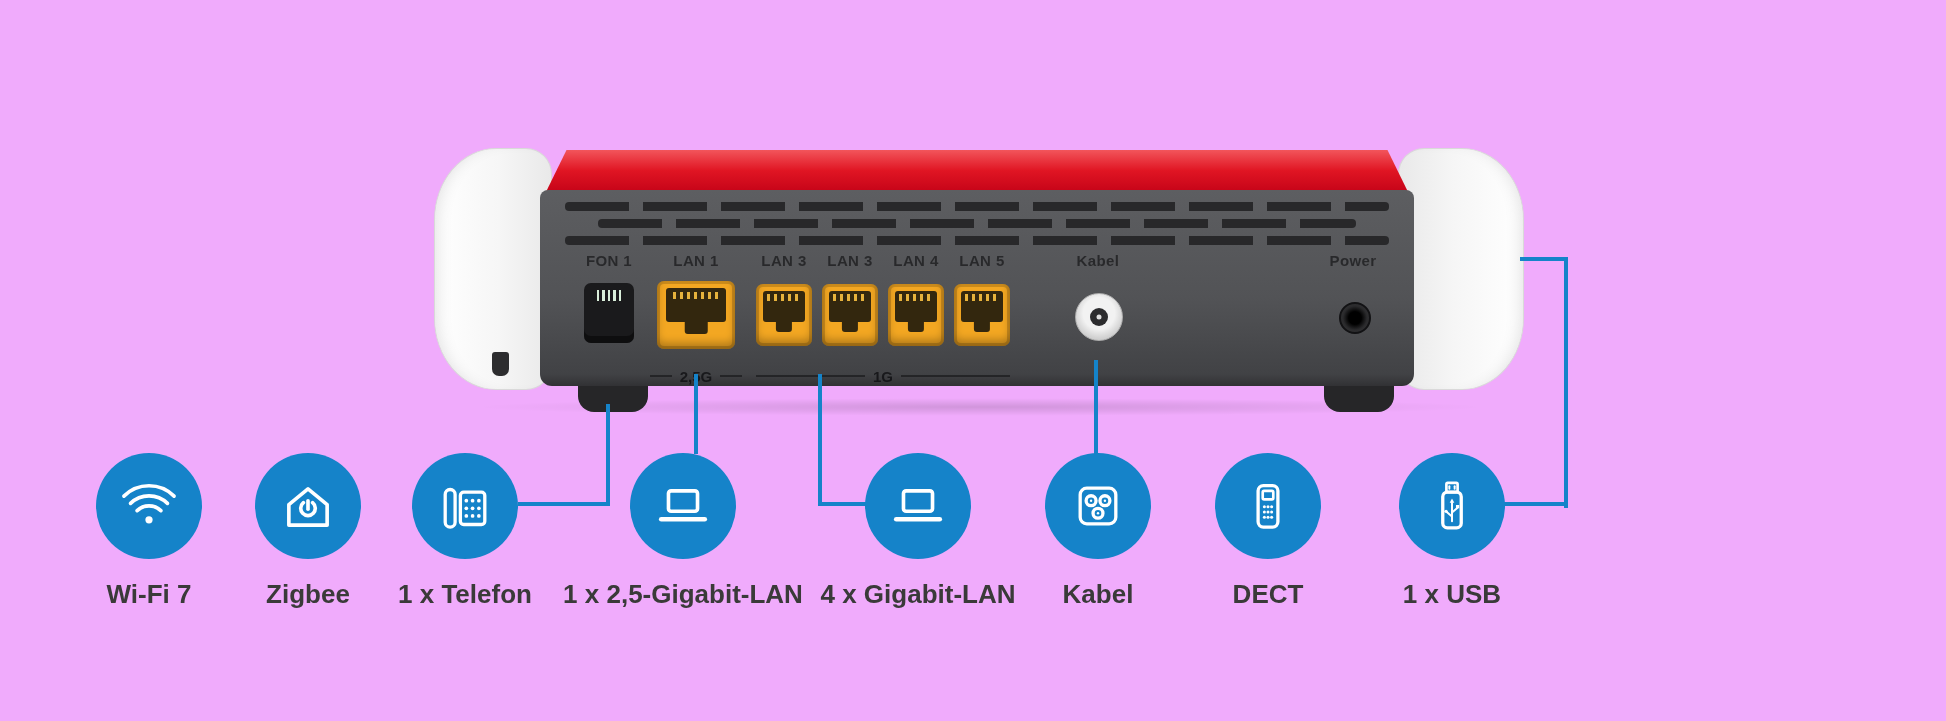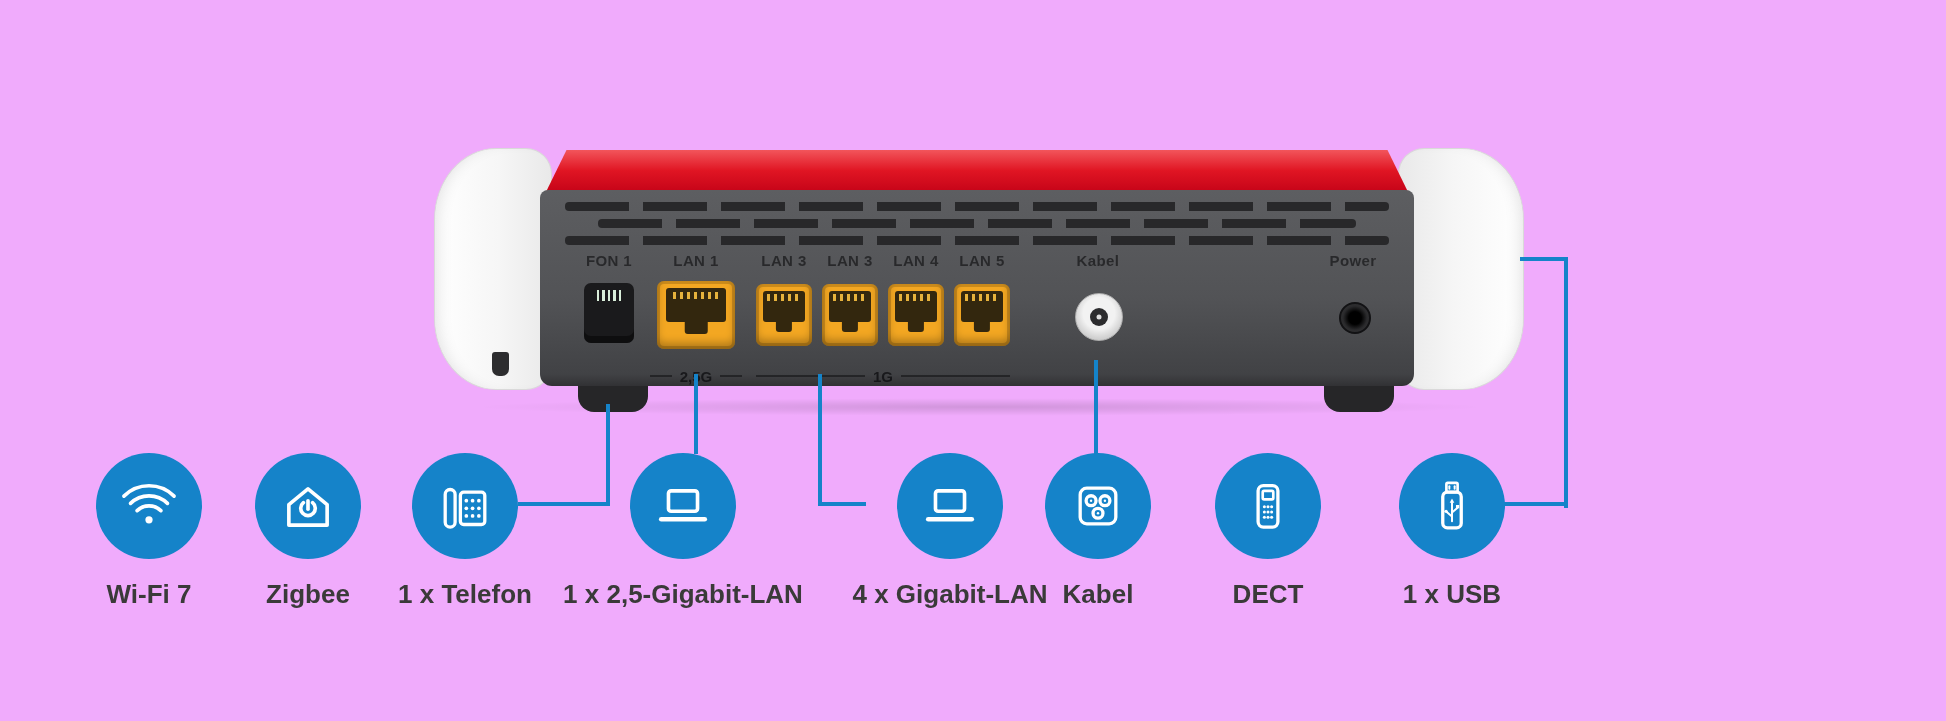--- a/index.html
+++ b/index.html
@@ -243,21 +243,21 @@
   <div class="feature" style="left:553px">
     <div class="feature-circle">
       <svg width="66" height="66" viewBox="0 0 100 100" fill="none" stroke="#fff" stroke-width="5.5" stroke-linecap="round" stroke-linejoin="round">
         <rect x="28" y="27" width="44" height="31" rx="4"></rect>
         <path d="M17 70 h 66" stroke-width="7"></path>
       </svg>
     </div>
     <div class="feature-label">1 x 2,5-Gigabit-LAN</div>
   </div>
 
-  <div class="feature" style="left:820px">
+  <div class="feature" style="left:788px">
     <div class="feature-circle">
       <svg width="66" height="66" viewBox="0 0 100 100" fill="none" stroke="#fff" stroke-width="5.5" stroke-linecap="round" stroke-linejoin="round">
         <rect x="28" y="27" width="44" height="31" rx="4"></rect>
         <path d="M17 70 h 66" stroke-width="7"></path>
       </svg>
     </div>
     <div class="feature-label">4 x Gigabit-LAN</div>
   </div>
 
   <div class="feature" style="left:1138px">

